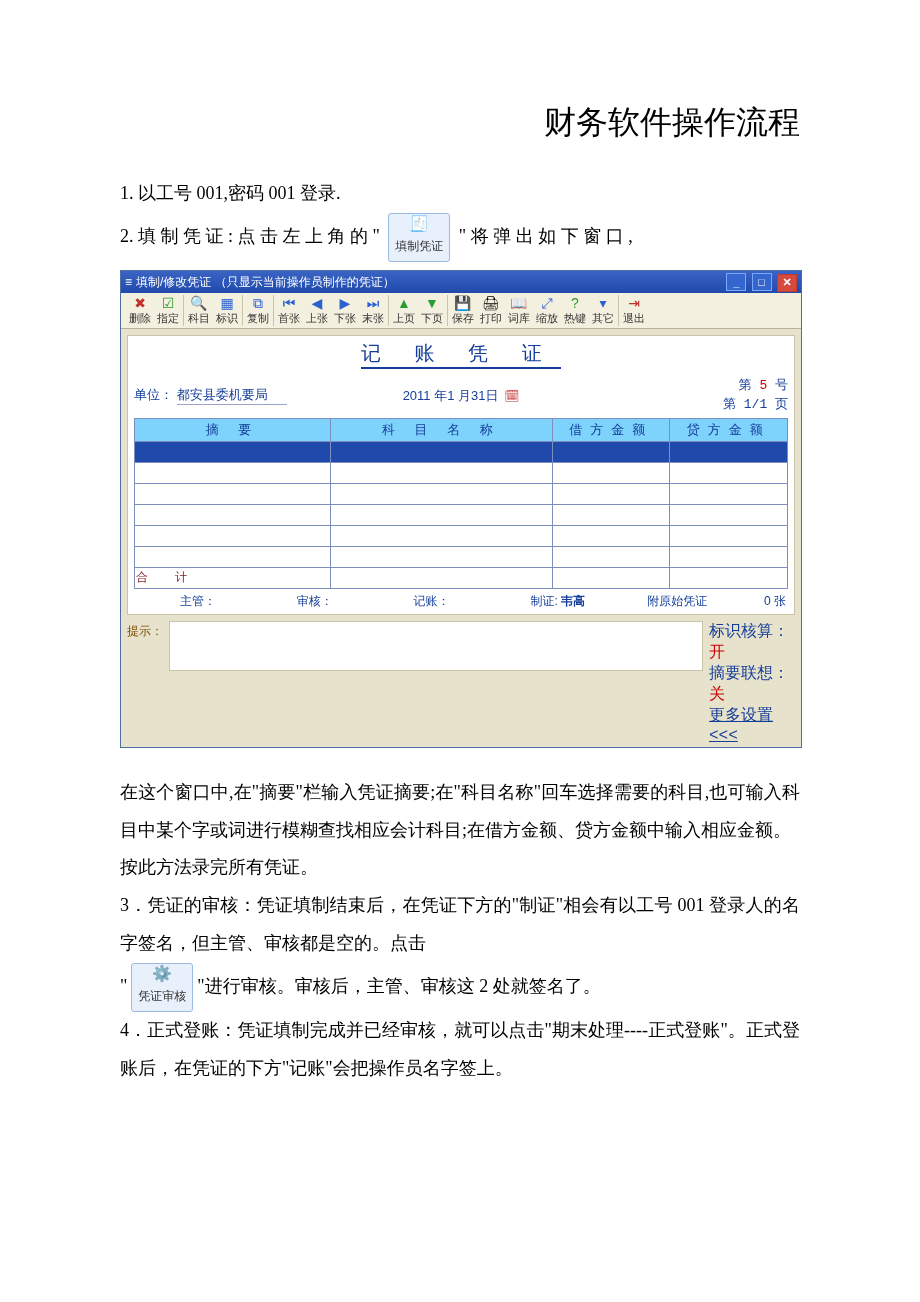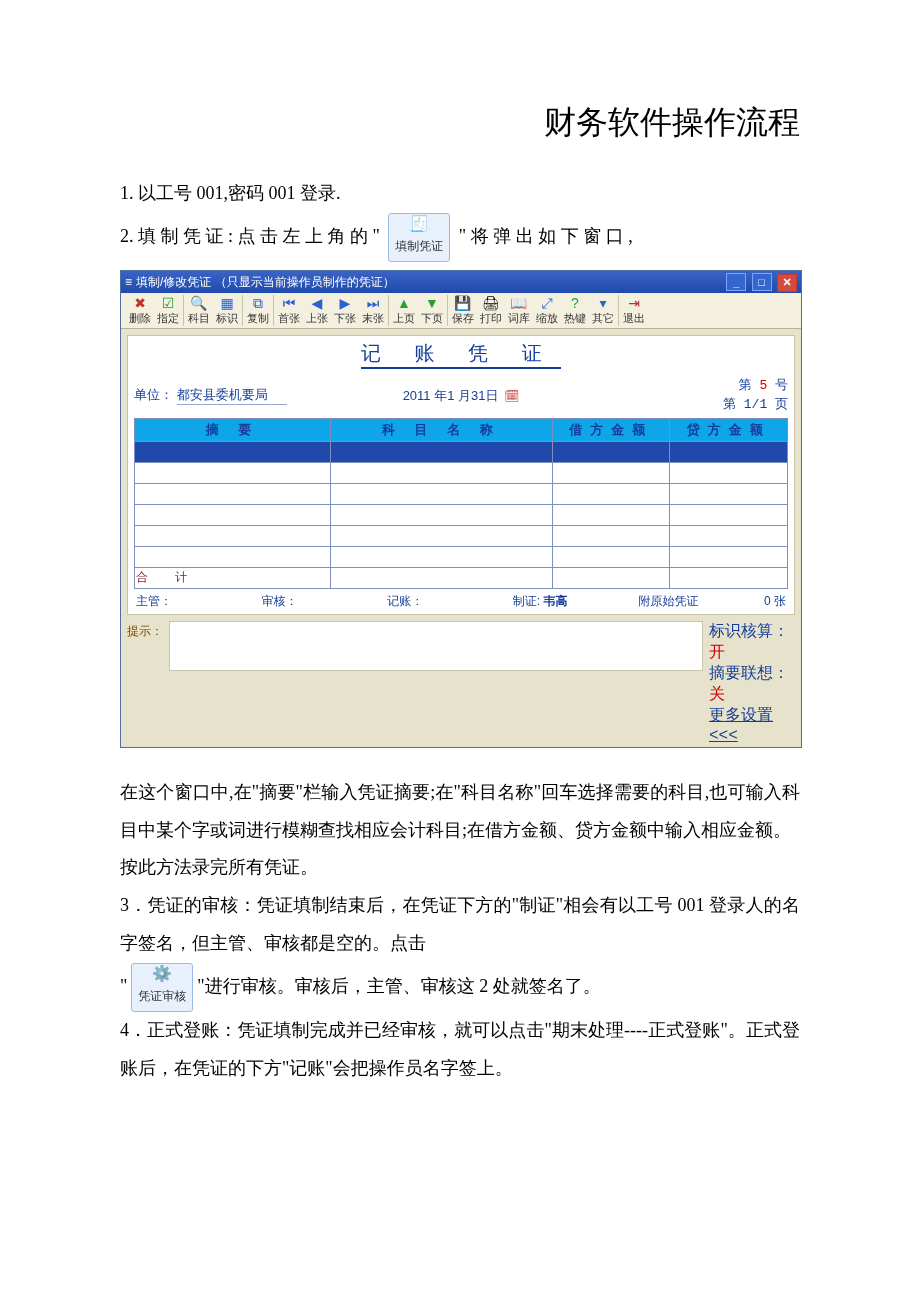--- a/index.html
+++ b/index.html
@@ -131,23 +131,23 @@
   .vmeta-wrap { position: relative; }
   .vmeta .nums { text-align: right; line-height: 1.4; font-family: Liberation Mono, monospace; }
   .calicon { color: #b22; font-size: 12px; margin-left: 2px; }
   table.vt {
     width: 100%;
     border-collapse: collapse;
     table-layout: fixed;
   }
   table.vt th {
     border: 1px solid #7f8fbd;
-    background: #0ea5e9;
+    background: #7dd3fc;
     color: #153e9a;
-    font-weight: bold;
+    font-weight: normal;
     padding: 2px 0;
     letter-spacing: 8px;
     font-size: 13px;
   }
   table.vt td {
     border: 1px solid #7f8fbd;
     height: 18px;
     background: #fff;
   }
   table.vt tr.sel td {
@@ -158,21 +158,21 @@
     text-align: left;
     letter-spacing: 12px;
   }
   .sigrow {
     display: flex;
     color: #153e9a;
     font-size: 12px;
     padding: 4px 2px;
     gap: 10px;
   }
-  .sigrow > div { flex: 1; white-space: nowrap; }
+  .sigrow > div { flex: 1; white-space: nowrap; margin-left: 44px; }
   .tips {
     display: flex;
     margin: 4px 6px 2px 6px;
   }
   .tips .lbl { color: #7a4b00; font-size: 12px; padding-top: 2px; }
   .tips .box { flex: 1; height: 48px; background: #fff; border: 1px solid #c9c3a8; margin: 0 6px; }
   .tips .side { font-size: 16px; color: #153e9a; width: 86px; }
   .tips .side .on { color: #c00; }
   .tips .side .off { color: #c00; }
   .tips .side a { color: #153e9a; text-decoration: underline; font-family: Liberation Mono, monospace; }

